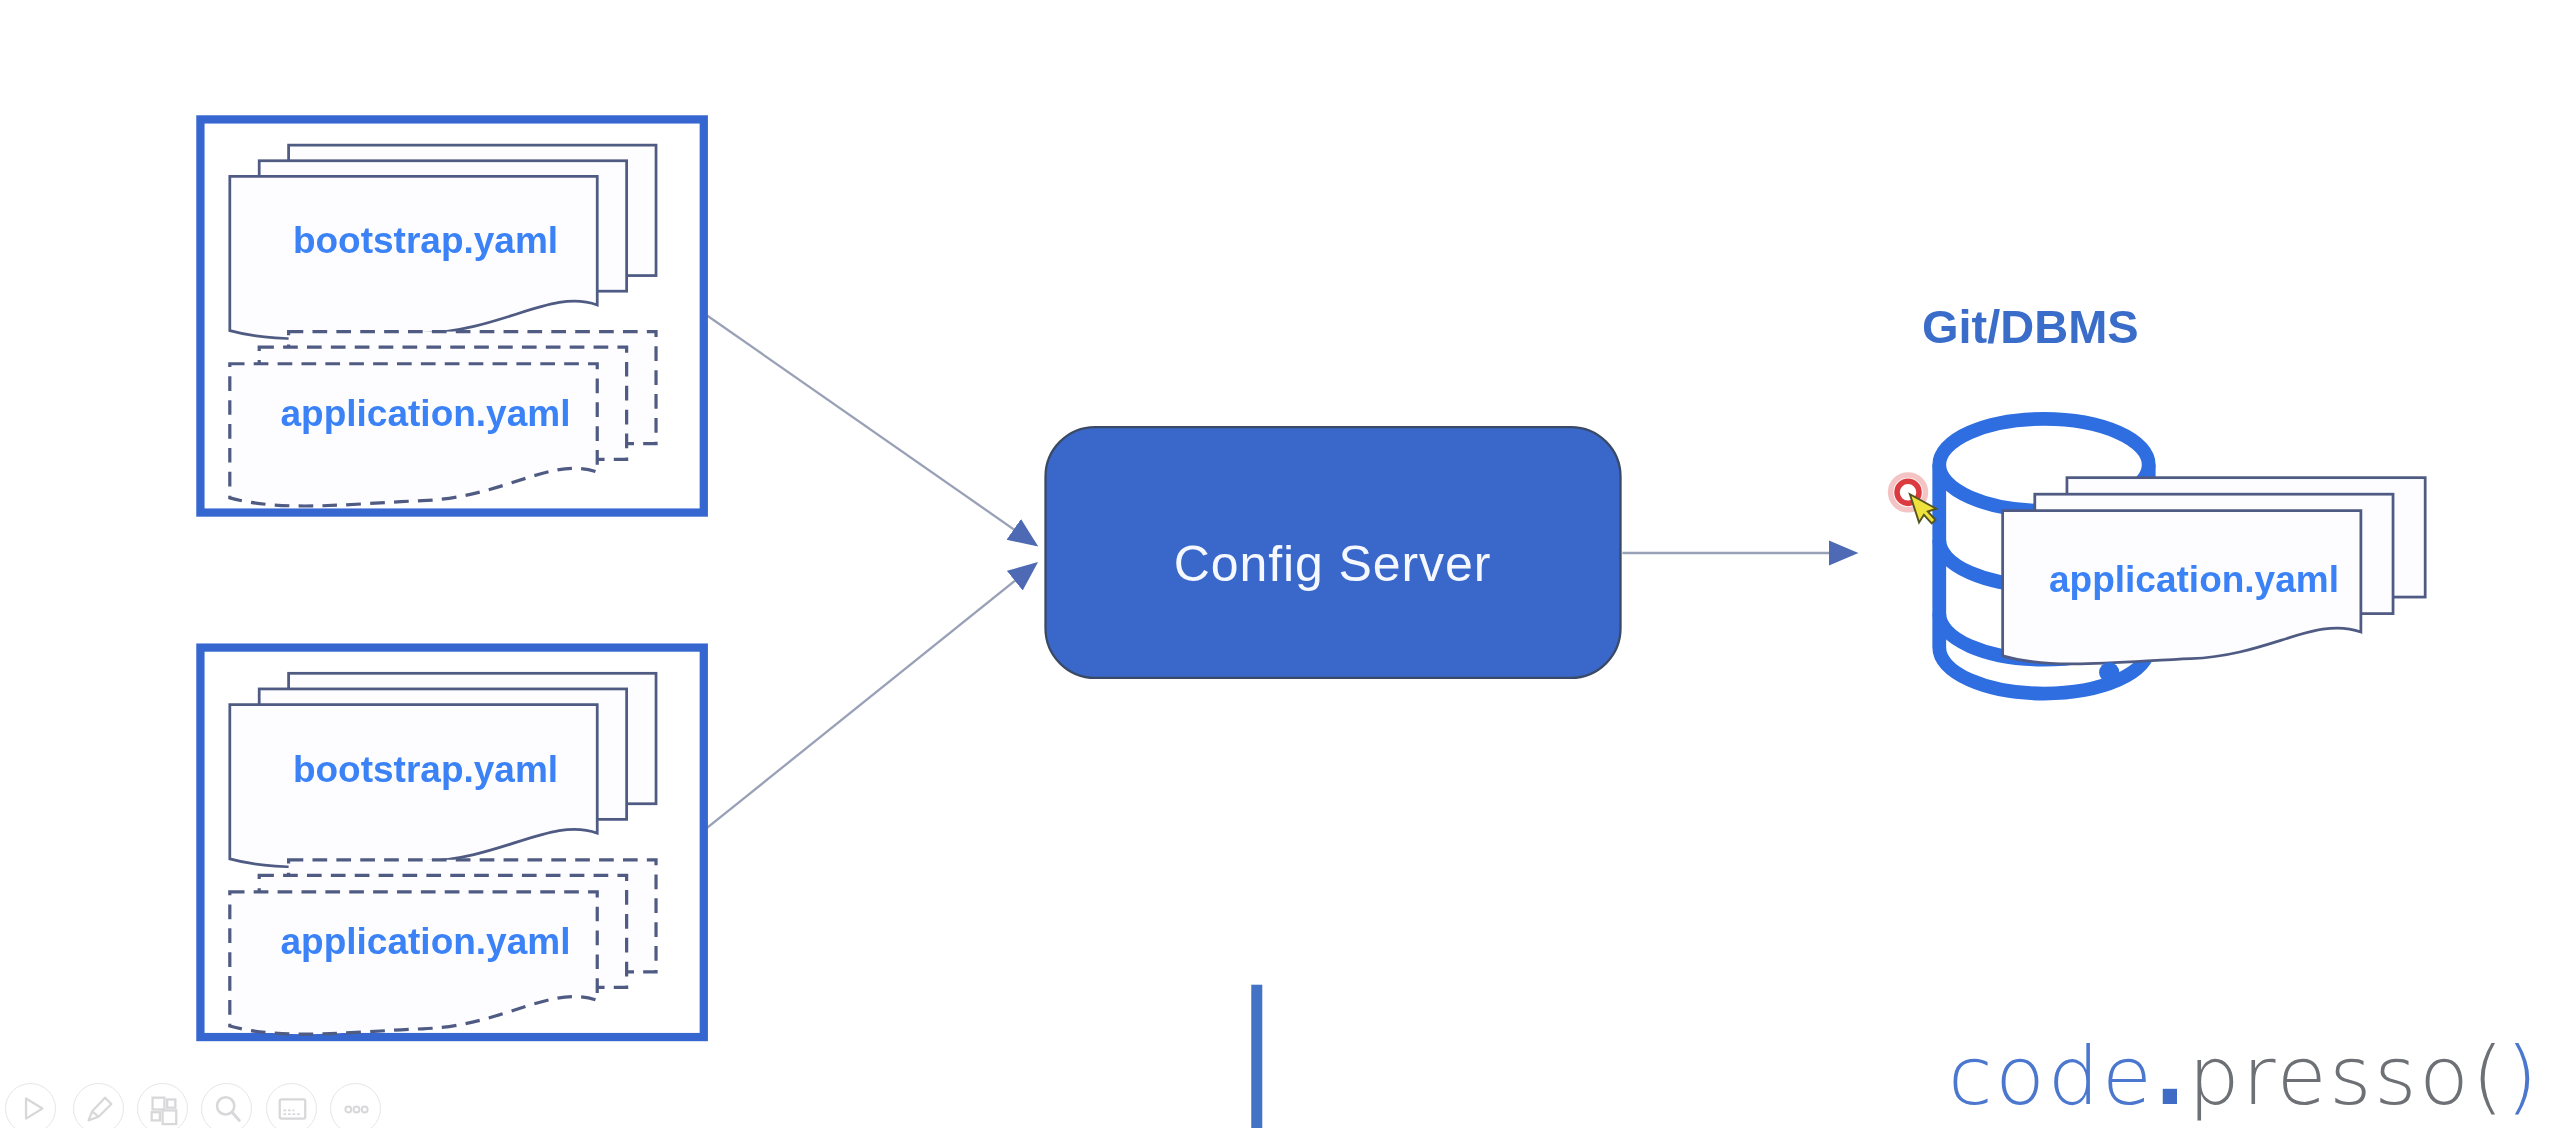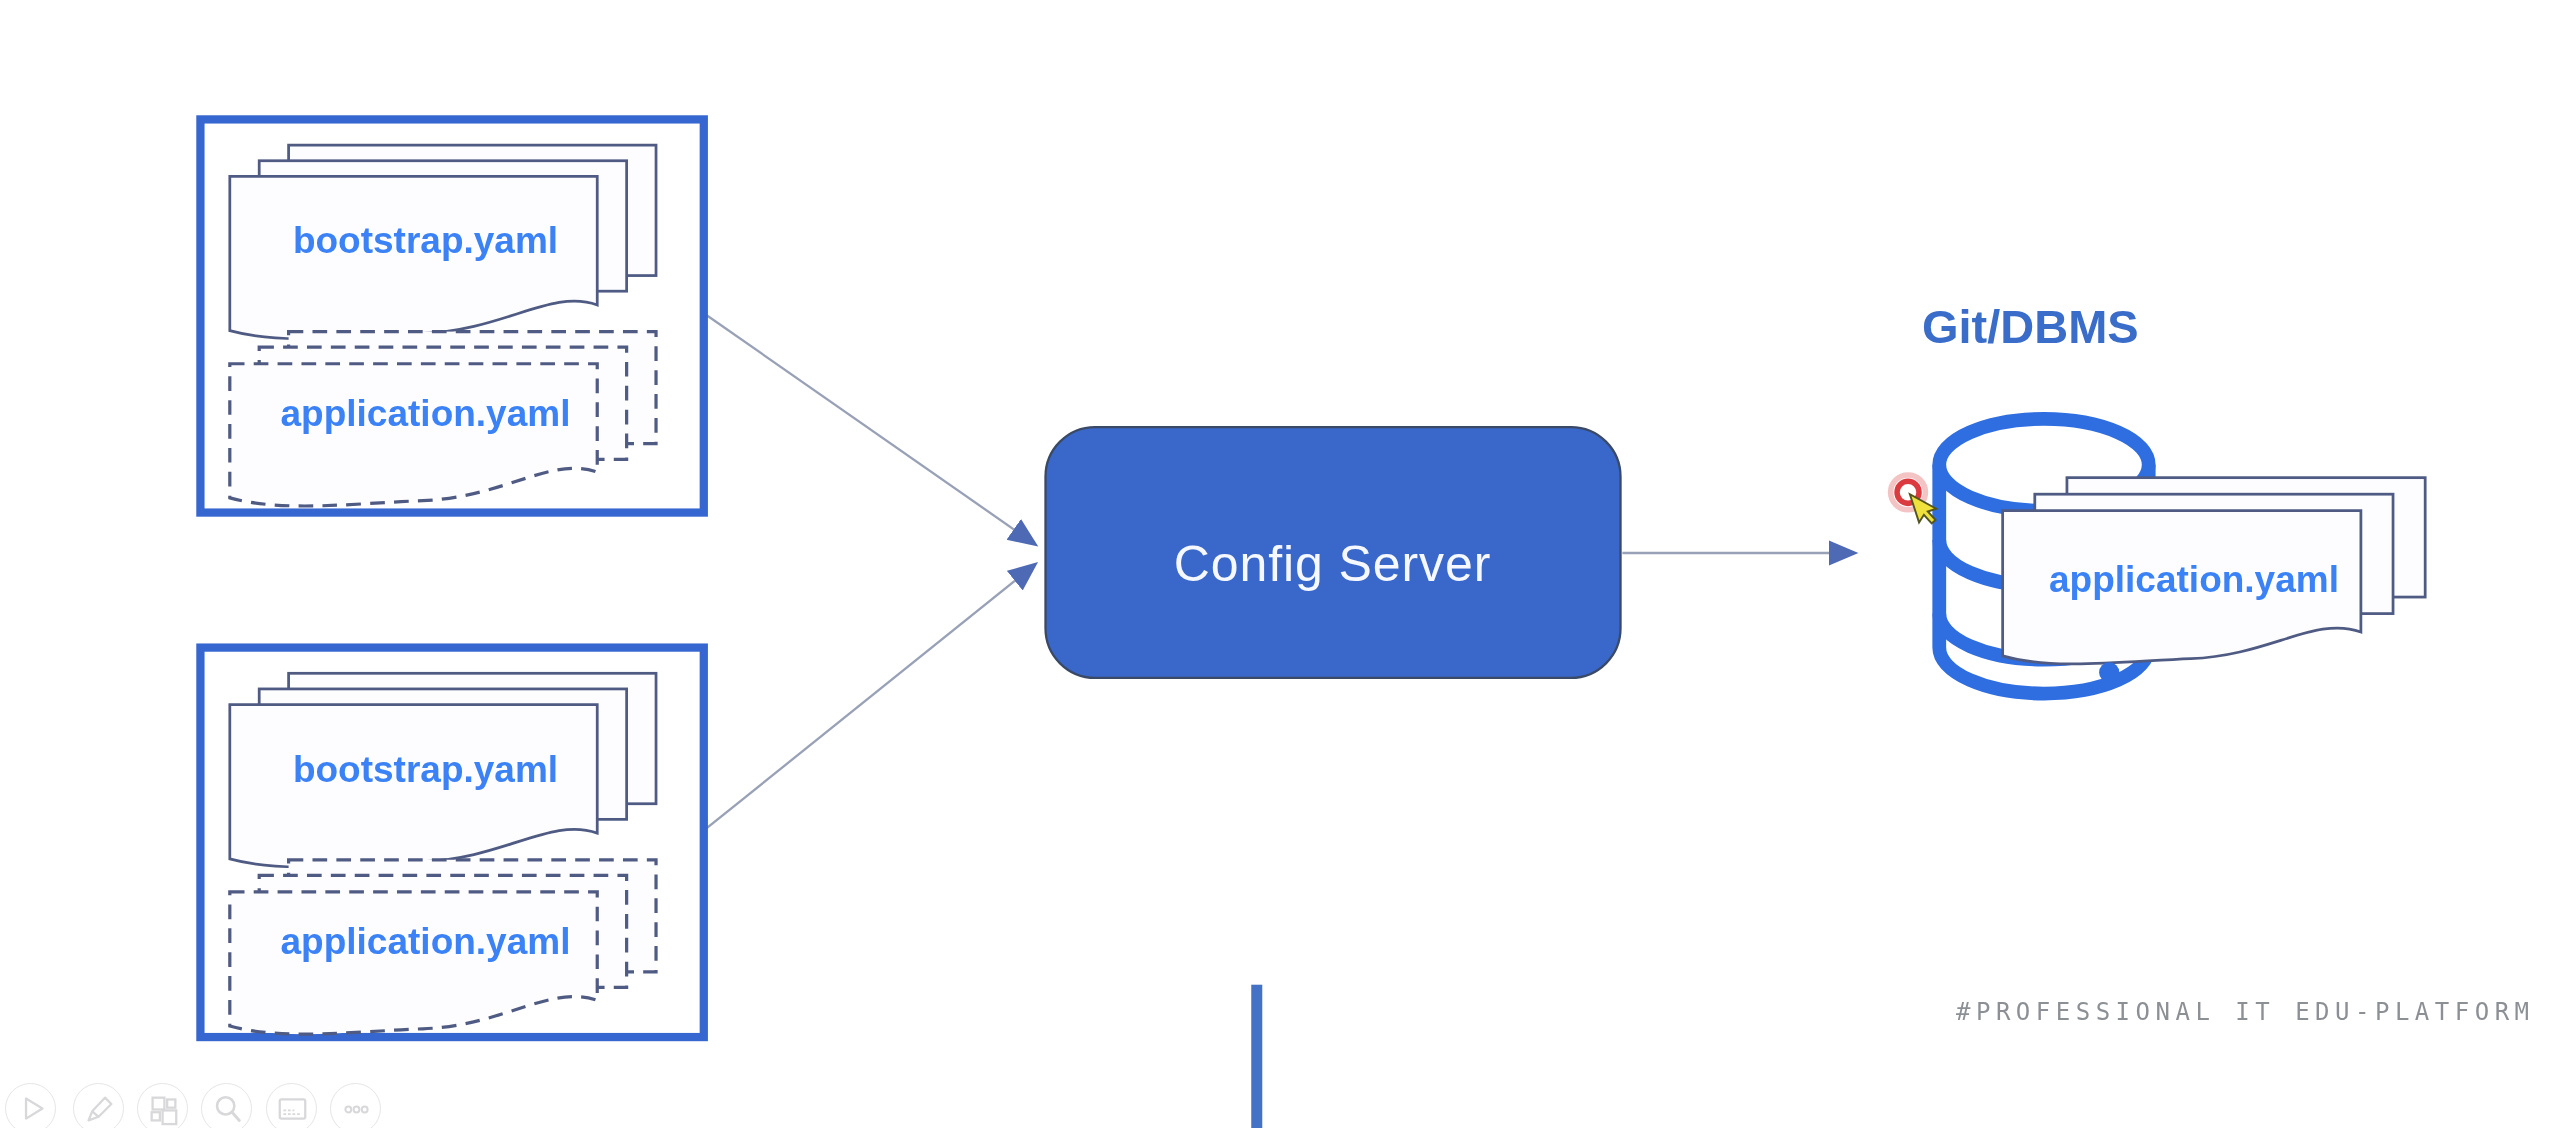--- a/index.html
+++ b/index.html
@@ -97,21 +97,23 @@
   <div class="abs doc-label" style="left:230px;top:393px;width:367px">application.yaml</div>
 
   <div class="abs doc-label" style="left:230px;top:749px;width:367px">bootstrap.yaml</div>
   <div class="abs doc-label" style="left:230px;top:921px;width:367px">application.yaml</div>
 
   <div class="abs config-label" style="left:1045px;top:535px;width:575px;text-align:center">Config Server</div>
 
   <div class="abs store-title" style="left:1922px;top:299px">Git/DBMS</div>
   <div class="abs doc-label" style="left:2003px;top:559px;width:358px">application.yaml</div>
 
-  <div class="abs tagline" style="left:1956px;top:998px">#PROFESSIONAL IT EDU-PLATFORM</div>
+  <div class="abs logo" style="left:1948px;top:1036px">
+    <span class="c-code">code</span><span class="c-dot">.</span><span class="c-gray">presso</span><span class="c-gray">(</span><span class="c-close">)</span>
+  </div>
 
   <div class="tool" style="left:4.6px;top:1083px">
     <svg width="51" height="51" viewBox="0 0 56 56">
       <polygon points="22,16 22,38 40,27" fill="none" stroke="#d8d8da" stroke-width="2.5" stroke-linejoin="round"></polygon>
     </svg>
   </div>
   <div class="tool" style="left:73px;top:1083px">
     <svg width="51" height="51" viewBox="0 0 56 56">
       <path d="M16,40 L20,30 L34,15 L41,22 L27,36 L16,40 Z M20,30 L27,36" fill="none" stroke="#d8d8da" stroke-width="2.5" stroke-linejoin="round"></path>
     </svg>

